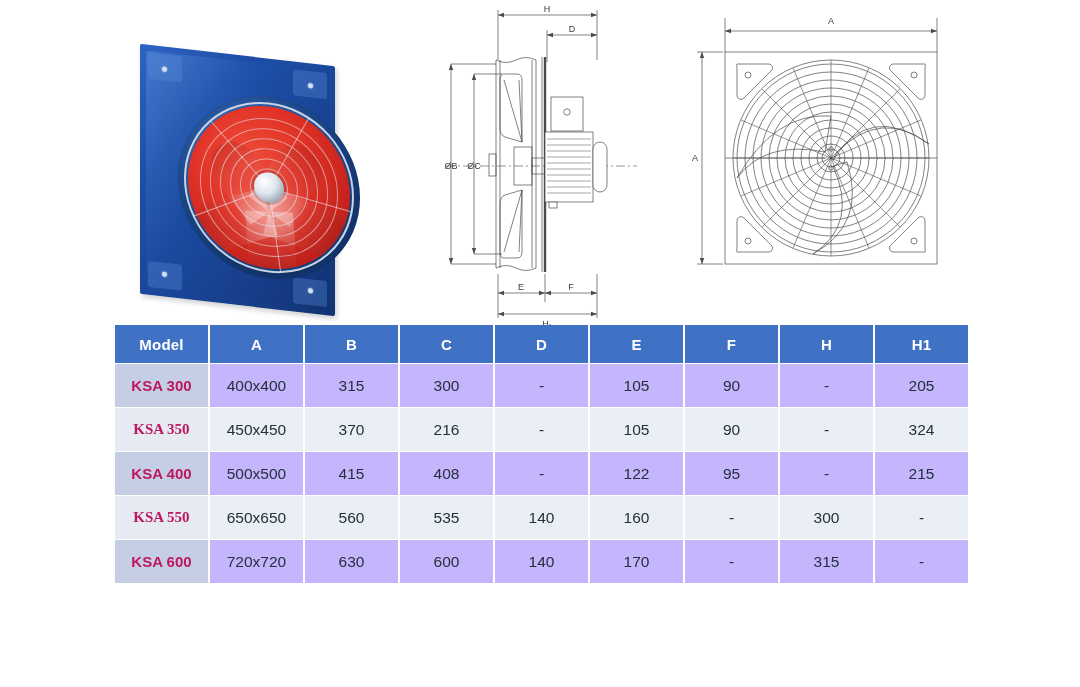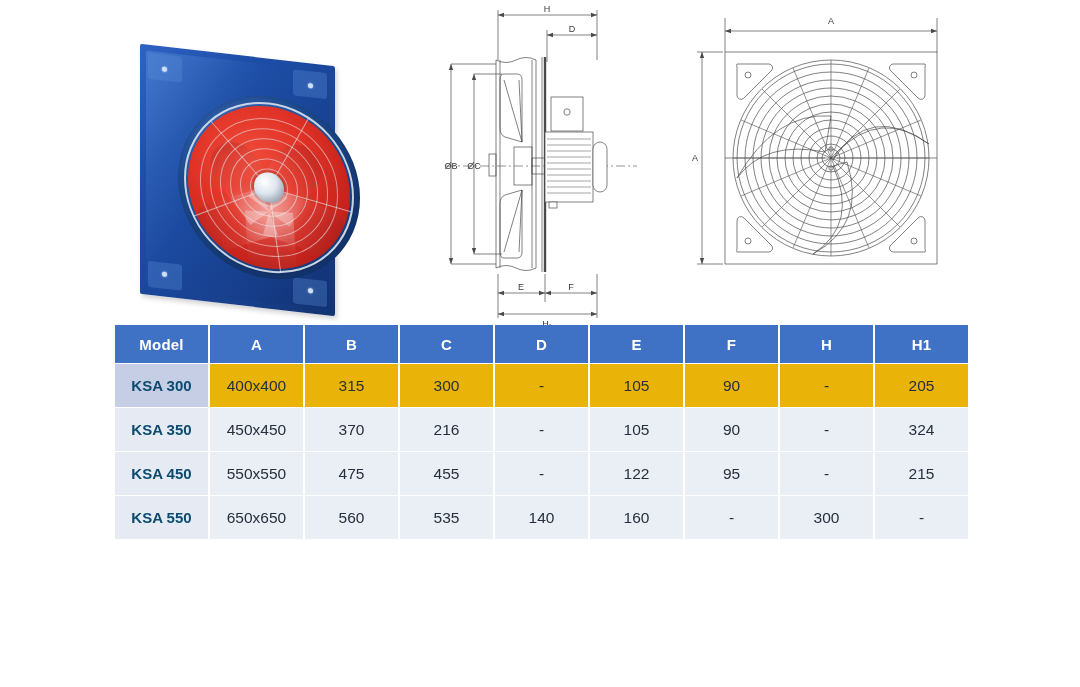--- a/index.html
+++ b/index.html
@@ -135,29 +135,29 @@
     height: 38px;
     text-align: center;
     letter-spacing: 0.2px;
   }
   #spec-table td {
     height: 43px;
     text-align: center;
     font-size: 15.5px;
     color: #26303c;
   }
-  #spec-table tbody tr.odd td { background: #eab308; }
+  #spec-table tbody tr.odd td { background: #c4b5fd; }
   #spec-table tbody tr.even td { background: #eaeef5; }
   #spec-table td.model-cell {
     font-weight: bold;
-    color: #0c4a6e;
+    color: #be185d;
     font-size: 15px;
   }
   #spec-table tbody tr.odd td.model-cell { background: #c6cee6; }
-  #spec-table tbody tr.even td.model-cell { background: #e6eaf3; }
+  #spec-table tbody tr.even td.model-cell { background: #e6eaf3; font-family: Liberation Serif, serif; }
 </style>
 </head>
 <body>
 
 <div id="page">
 
   <div id="product-photo">
     <div class="fan-plate">
       <div class="plate-sheen"></div>
       <div class="plate-corner" style="left:8px; top:8px;"></div>
@@ -410,39 +410,50 @@
           <td class="model-cell">KSA 350</td>
           <td>450x450</td>
           <td>370</td>
           <td>216</td>
           <td>-</td>
           <td>105</td>
           <td>90</td>
           <td>-</td>
           <td>324</td>
         </tr>
-        <tr class="even">
-          <td class="model-cell">KSA 450</td>
-          <td>550x550</td>
-          <td>475</td>
-          <td>455</td>
+        <tr class="odd">
+          <td class="model-cell">KSA 400</td>
+          <td>500x500</td>
+          <td>415</td>
+          <td>408</td>
           <td>-</td>
           <td>122</td>
           <td>95</td>
           <td>-</td>
           <td>215</td>
         </tr>
         <tr class="even">
           <td class="model-cell">KSA 550</td>
           <td>650x650</td>
           <td>560</td>
           <td>535</td>
           <td>140</td>
           <td>160</td>
           <td>-</td>
           <td>300</td>
           <td>-</td>
         </tr>
+        <tr class="odd">
+          <td class="model-cell">KSA 600</td>
+          <td>720x720</td>
+          <td>630</td>
+          <td>600</td>
+          <td>140</td>
+          <td>170</td>
+          <td>-</td>
+          <td>315</td>
+          <td>-</td>
+        </tr>
       </tbody>
     </table>
   </div>
 
 </div>
 
 </body></html>

